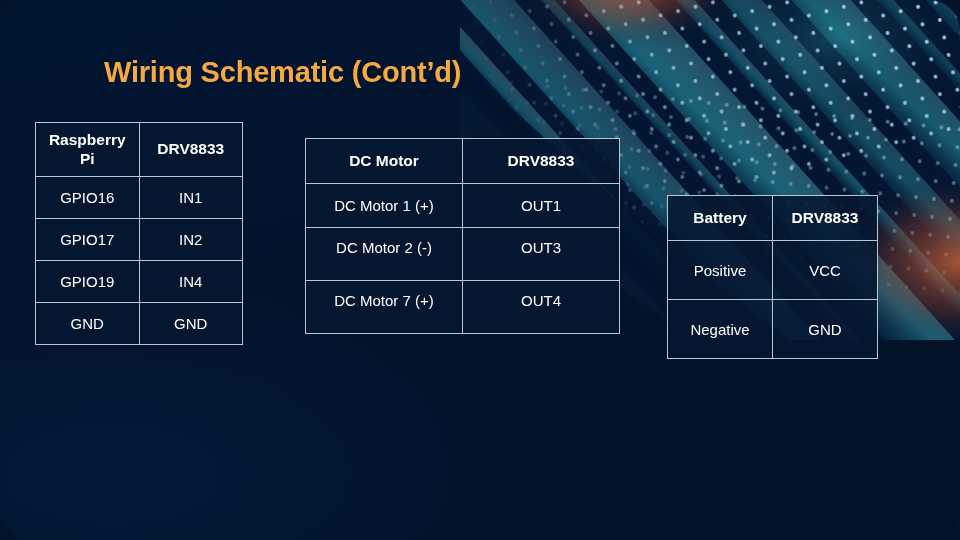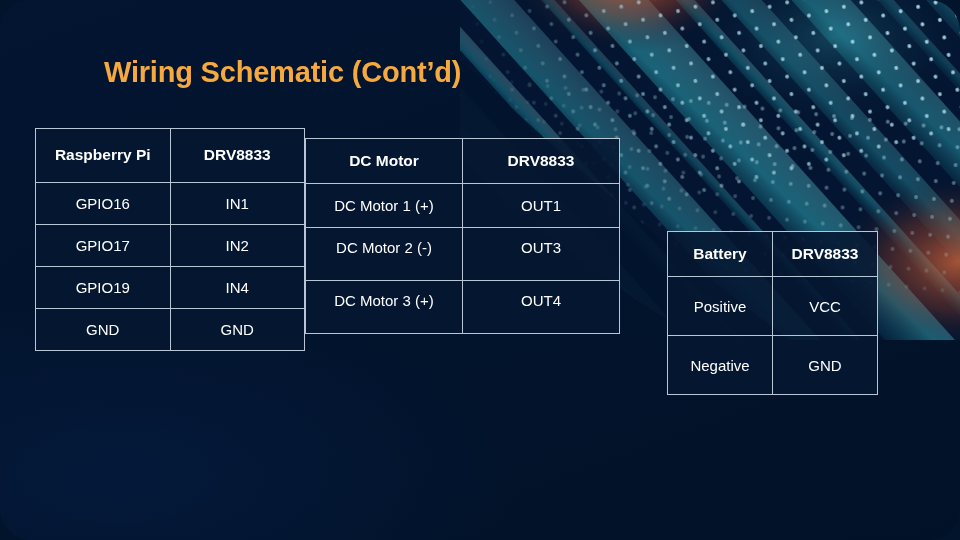--- a/index.html
+++ b/index.html
@@ -53,32 +53,32 @@
     text-align:center;
     vertical-align:middle;
     font-weight:normal;
     padding:4px 6px;
   }
   .tbl th {
     font-weight:bold;
   }
 
   
-  #table-rpi { left:35px; top:122px; width:270px;margin-top:6px; }
+  #table-rpi { left:35px; top:122px; width:208px; }
   #table-rpi th { height:54px; font-size:15.5px; line-height:1.18; }
   #table-rpi td { height:42px; font-size:15px; }
 
   
   #table-motor { left:305px; top:138px; width:315px; }
   #table-motor th { height:45px; font-size:15.5px; }
   #table-motor td { height:44px; font-size:15px; }
   #table-motor tr.tall td { height:53px; vertical-align:top; padding-top:11px; }
 
   
-  #table-battery { left:667px; top:195px; width:211px;margin-top:36px; }
+  #table-battery { left:667px; top:195px; width:211px; }
   #table-battery th { height:45px; font-size:15.5px; }
   #table-battery td { height:59px; font-size:15px; }
 
   
   .footer {
     position:absolute;
     right:18px; bottom:10px;
     font-size:19px;
     color:#e9eef6;
     letter-spacing:0.2px;
@@ -199,21 +199,21 @@
     <tbody>
       <tr>
         <td>DC Motor 1 (+)</td>
         <td>OUT1</td>
       </tr>
       <tr class="tall">
         <td>DC Motor 2 (-)</td>
         <td>OUT3</td>
       </tr>
       <tr class="tall">
-        <td>DC Motor 3 (+)</td>
+        <td>DC Motor 7 (+)</td>
         <td>OUT4</td>
       </tr>
     </tbody>
   </table>
 
   <table class="tbl" id="table-battery">
     <thead>
       <tr>
         <th>Battery</th>
         <th>DRV8833</th>

